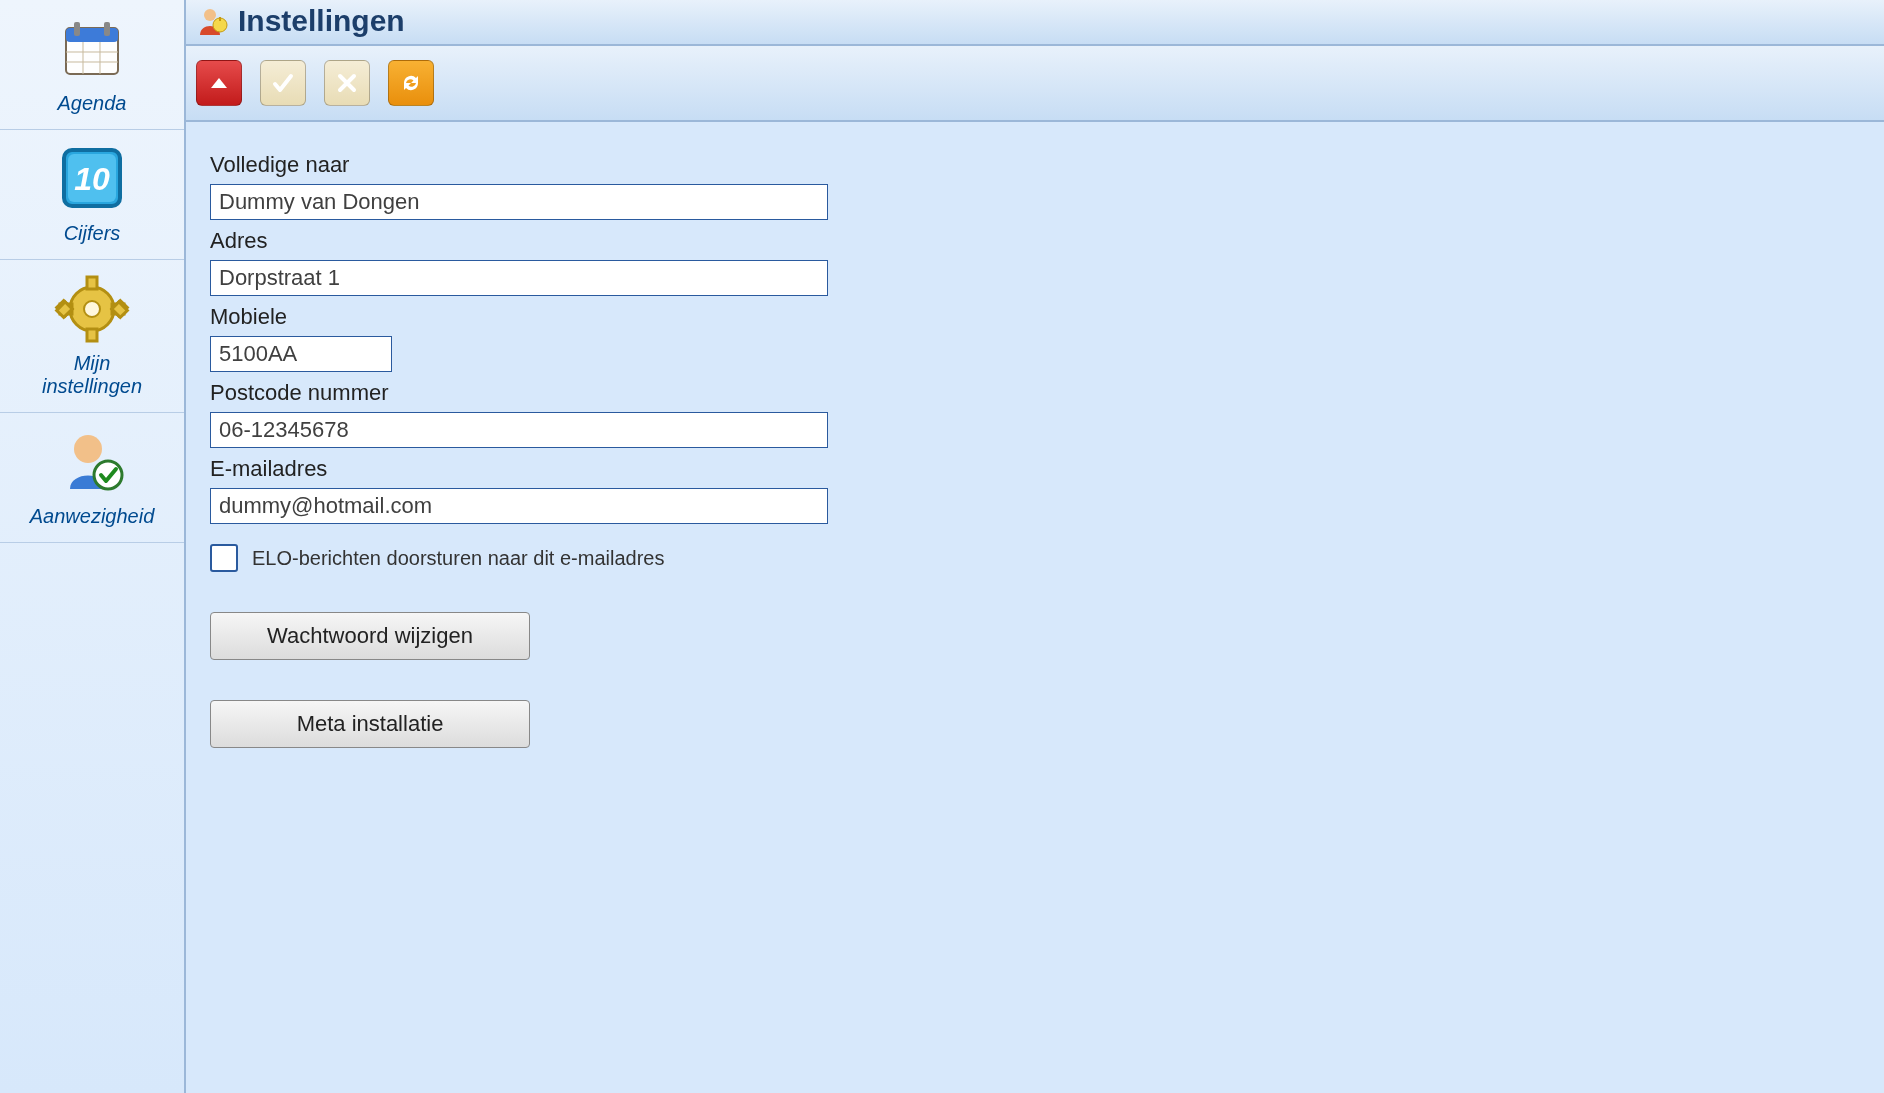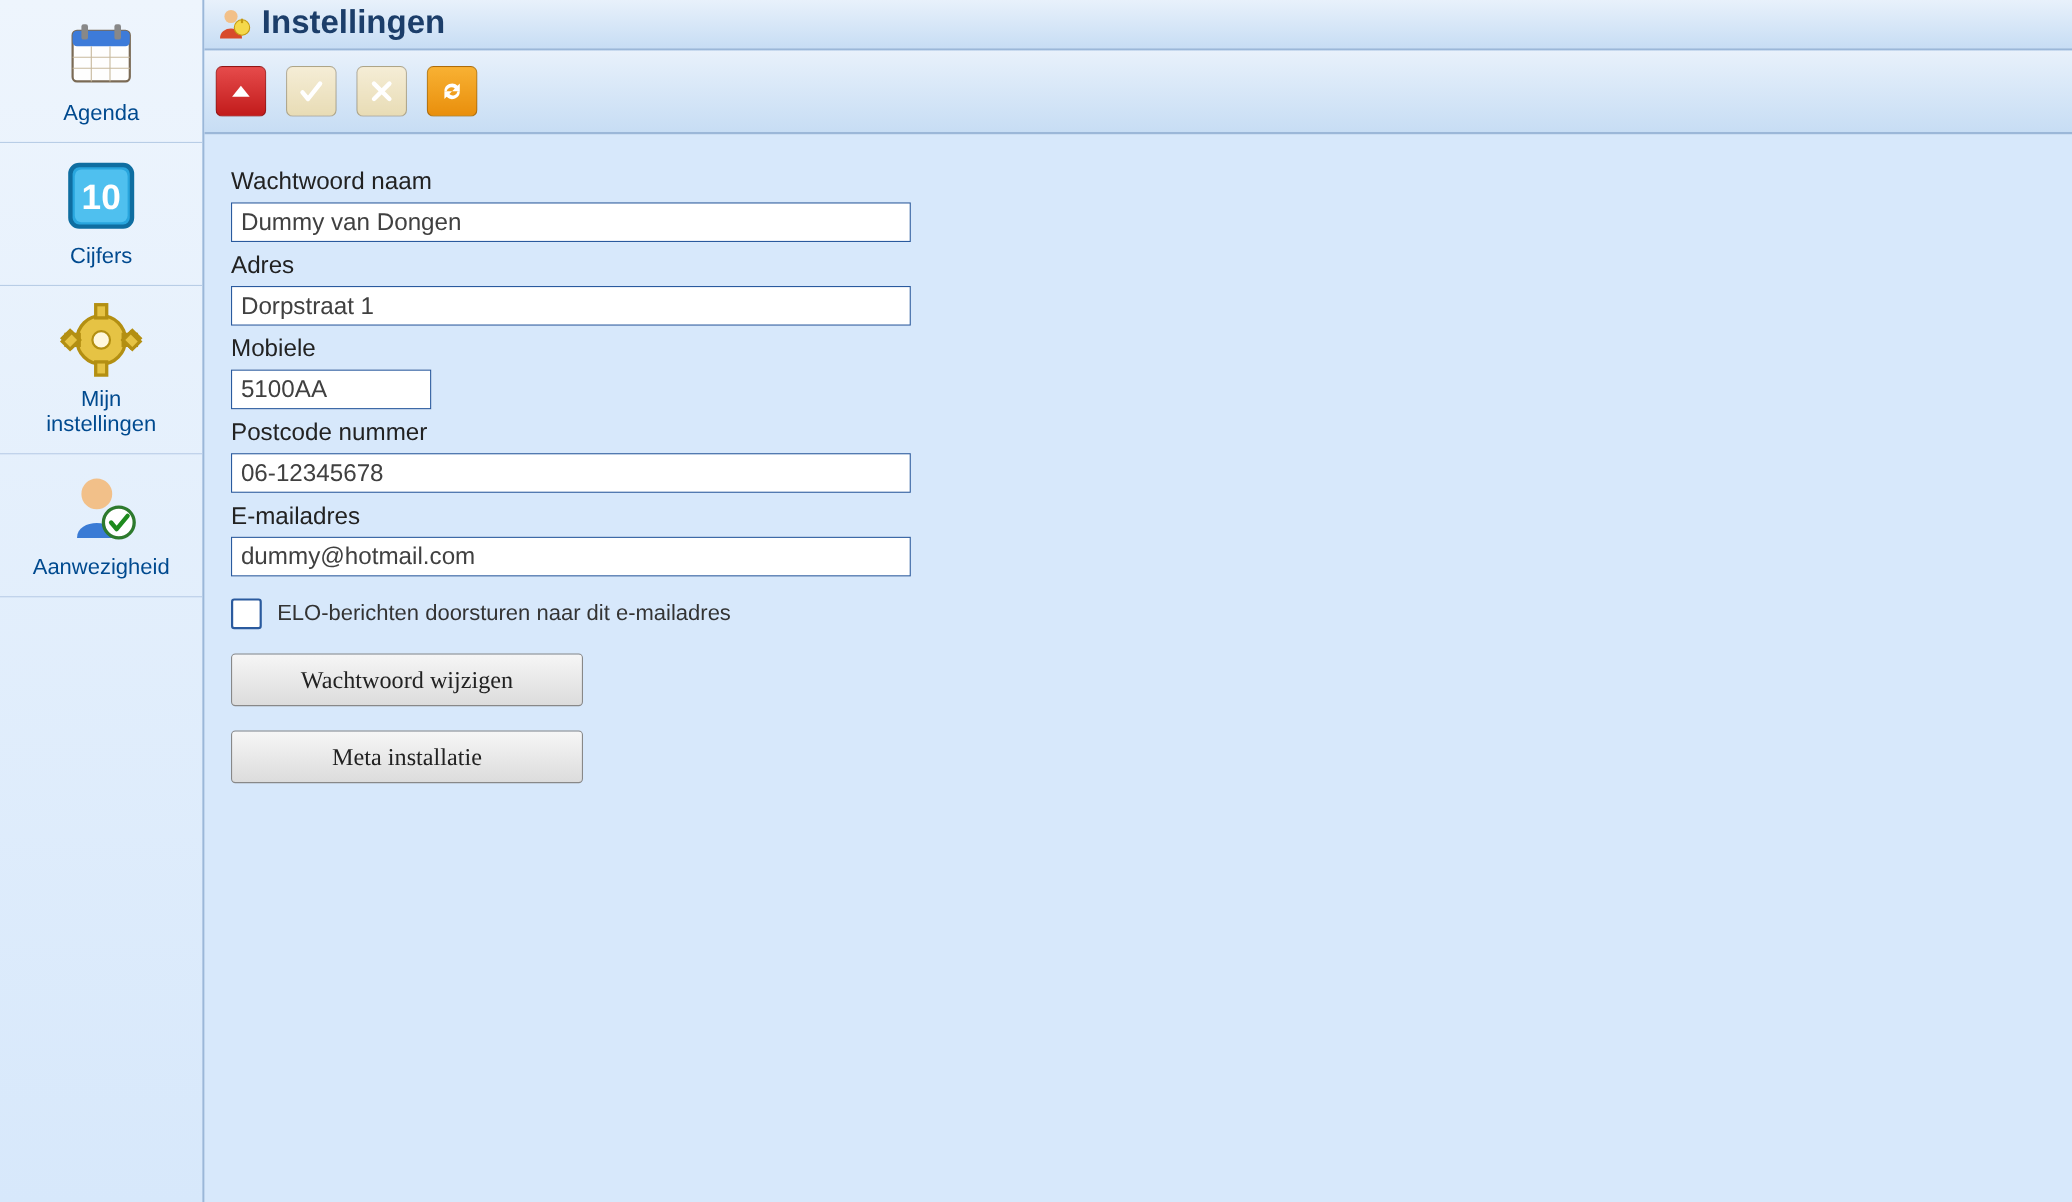--- a/index.html
+++ b/index.html
@@ -6,20 +6,21 @@
   html, body { height: 100%; font-family: Tahoma, Arial, sans-serif; font-size: 20px; color: #333; }
   body { display: flex; background: #d7e8fb; }
 
   
   .sidebar {
     width: 186px;
     background: linear-gradient(#eef5fd, #d7e8fb);
     border-right: 2px solid #9bb7d8;
     display: flex;
     flex-direction: column;
+    font-style: italic;
   }
   .sidebar-item {
     text-align: center;
     padding: 14px 4px 14px 4px;
     border-bottom: 1px solid #b8cde6;
     cursor: pointer;
     color: #004a8f;
   }
   .sidebar-item .icon {
     display: block;
@@ -73,31 +74,30 @@
   .postcode-row .col-pc .text-input { width: 182px; }
   .postcode-row .col-city .text-input { width: 402px; }
 
   .checkbox-row { display:flex; align-items:center; gap:14px; margin-top:20px; }
   .checkbox-box {
     width: 28px; height: 28px; border: 2px solid #2a5a9e; background:#fff; border-radius:3px;
   }
 
   .action-btn {
     display:block;
-    margin-top: 22px;
+    margin-top: 40px;
     width: 320px;
     font-size: 22px;
     text-align:center;
     padding: 10px 0;
     border: 1px solid #888;
     border-radius: 4px;
     background: linear-gradient(#f6f6f6, #dcdcdc);
     cursor: pointer;
     color:#222;
-    font-family:Liberation Serif, serif;
   }
 
   svg { display:block; }
 </style>
 </head>
 <body>
 
 <nav class="sidebar">
 
   <div class="sidebar-item">
@@ -205,21 +205,21 @@
         <svg width="24" height="24" viewBox="0 0 24 24">
           <path d="M5 12 a7 7 0 0 1 12 -5 l2 -2 v7 h-7 l2.5 -2.5 a4.5 4.5 0 0 0 -7.5 2.5" fill="#fff"></path>
           <path d="M19 12 a7 7 0 0 1 -12 5 l-2 2 v-7 h7 l-2.5 2.5 a4.5 4.5 0 0 0 7.5 -2.5" fill="#fff"></path>
         </svg>
       </span>
     </div>
   </div>
 
   <div class="content">
 
-    <div class="field-label">Wachtwoord naam</div>
+    <div class="field-label">Volledige naar</div>
     <input class="text-input" value="Dummy van Dongen" style="">
 
     <div class="field-label">Adres</div>
     <input class="text-input" value="Dorpstraat 1" style="">
 
     <div class="postcode-row">
       <div class="col-pc">
         <div class="field-label">Mobiele</div>
         <input class="text-input" value="5100AA" style="">
       </div>

